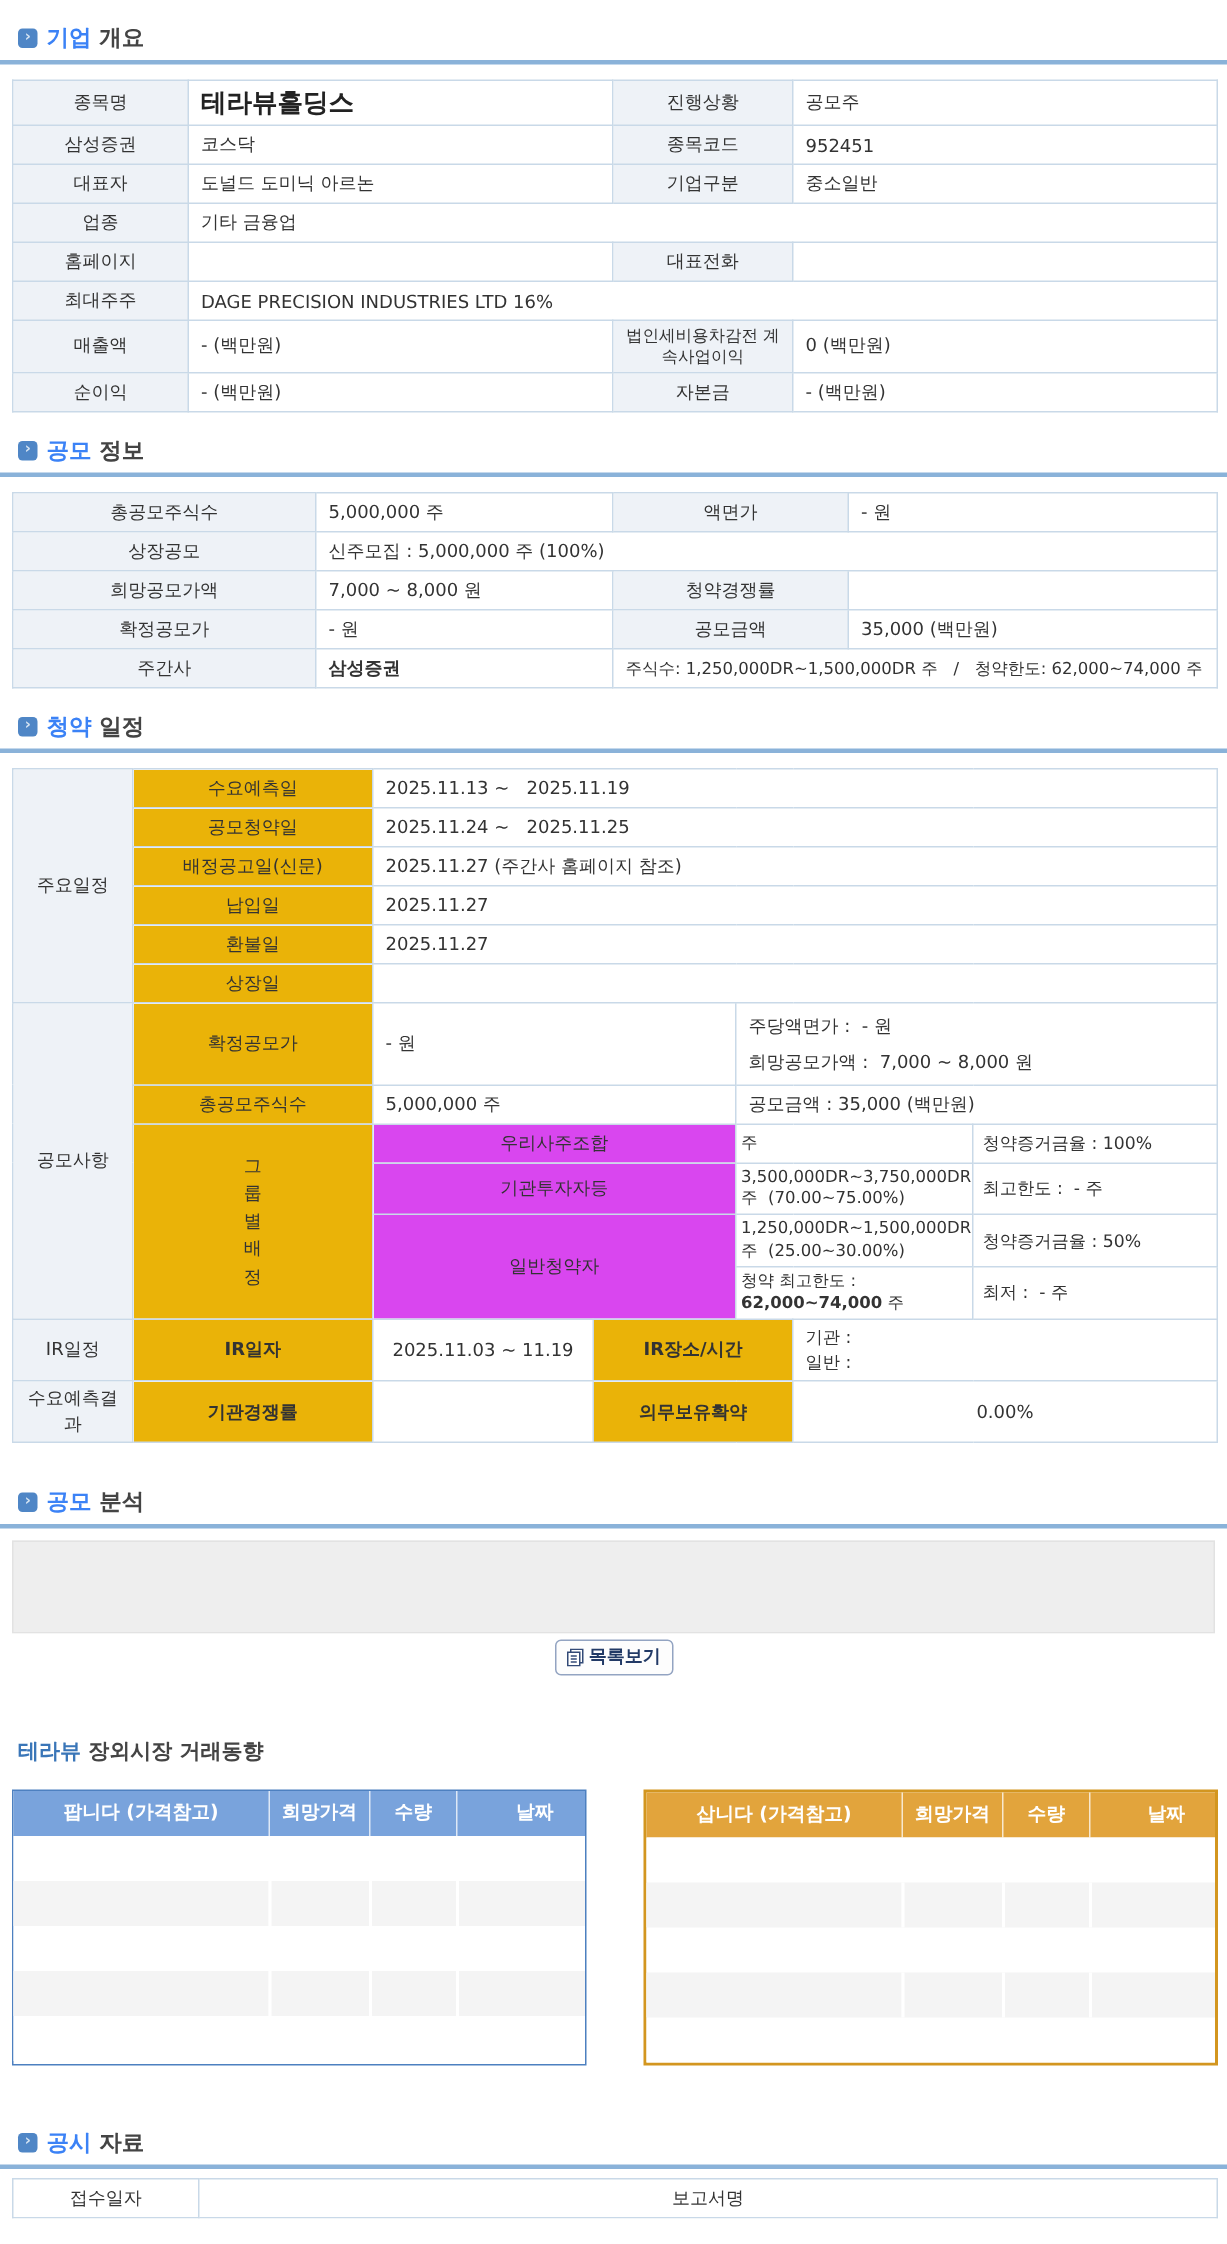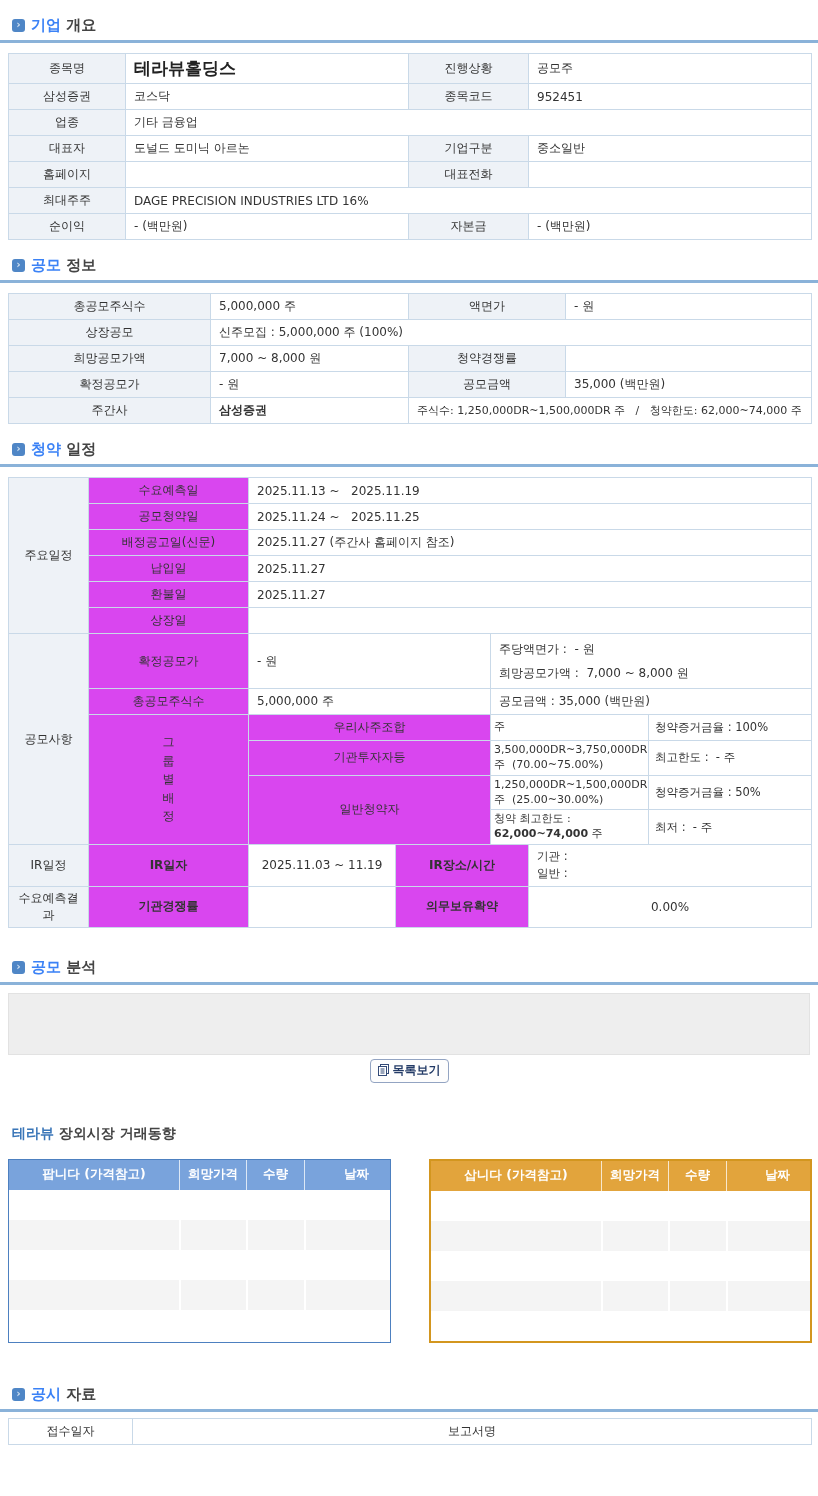--- a/index.html
+++ b/index.html
@@ -12,21 +12,21 @@
             font-size:10px; line-height:12px; text-align:center; font-weight:bold; flex:0 0 13px; }
   .sec-title { font-size:15px; font-weight:bold; color:#444; }
   .sec-title .hl { color:#3b82f6; }
   .sec-rule { height:3px; background:#8ab2d9; margin-top:5px; }
 
   
   table.grid { border-collapse:collapse; margin:10px 0 0 8px; width:804px; table-layout:fixed; }
   table.grid td { border:1px solid #c9d9e8; padding:3px 8px; height:26px; vertical-align:middle;
                   overflow:hidden; }
   td.lab { background:#eef2f7; text-align:center; padding:3px 2px; color:#333; }
-  td.ivory { background:#d946ef; text-align:center; padding:3px 2px; }
+  td.ivory { background:#eab308; text-align:center; padding:3px 2px; }
   td.val { background:#fff; text-align:left; }
   td.center { text-align:center; }
   td.big { font-size:17px; font-weight:bold; color:#222; }
   td.bold, .bold { font-weight:bold; }
   td.small2 { font-size:11px; line-height:1.25; }
   td.detail { font-size:11px; padding:3px 4px; }
 
   
   table.sched td.gname { background:#d946ef; text-align:center; }
   table.sched td.alloc { font-size:11px; padding:2px 3px; line-height:1.35; }
@@ -87,38 +87,44 @@
       <td class="lab">진행상황</td>
       <td class="val">공모주</td>
     </tr>
     <tr>
       <td class="lab">삼성증권</td>
       <td class="val">코스닥</td>
       <td class="lab">종목코드</td>
       <td class="val">952451</td>
     </tr>
     <tr>
-      <td class="lab">업종</td>
-      <td class="val" colspan="3">기타 금융업</td>
-    </tr>
-    <tr>
       <td class="lab">대표자</td>
       <td class="val">도널드 도미닉 아르논</td>
       <td class="lab">기업구분</td>
       <td class="val">중소일반</td>
     </tr>
     <tr>
+      <td class="lab">업종</td>
+      <td class="val" colspan="3">기타 금융업</td>
+    </tr>
+    <tr>
       <td class="lab">홈페이지</td>
       <td class="val"></td>
       <td class="lab">대표전화</td>
       <td class="val"></td>
     </tr>
     <tr>
       <td class="lab">최대주주</td>
       <td class="val" colspan="3">DAGE PRECISION INDUSTRIES LTD 16%</td>
+    </tr>
+    <tr>
+      <td class="lab">매출액</td>
+      <td class="val">- (백만원)</td>
+      <td class="lab small2">법인세비용차감전 계속사업이익</td>
+      <td class="val">0 (백만원)</td>
     </tr>
     <tr>
       <td class="lab">순이익</td>
       <td class="val">- (백만원)</td>
       <td class="lab">자본금</td>
       <td class="val">- (백만원)</td>
     </tr>
   </tbody>
     </table>
 

